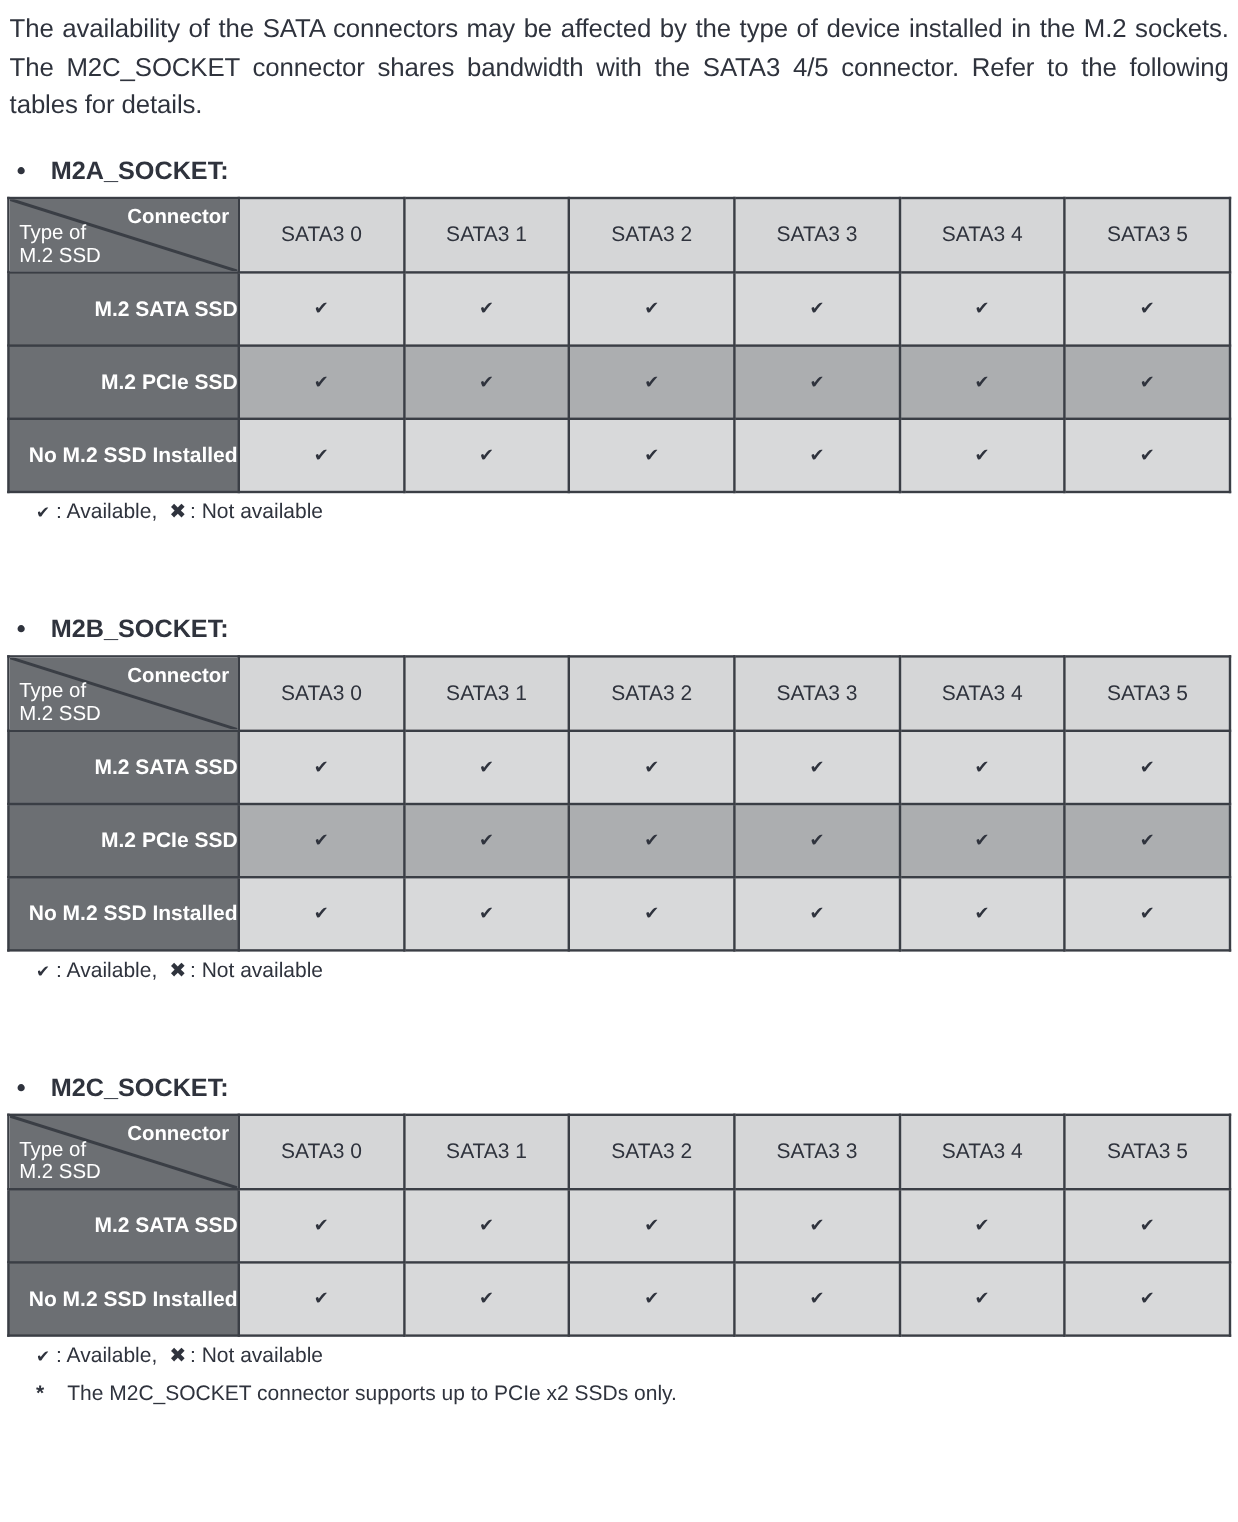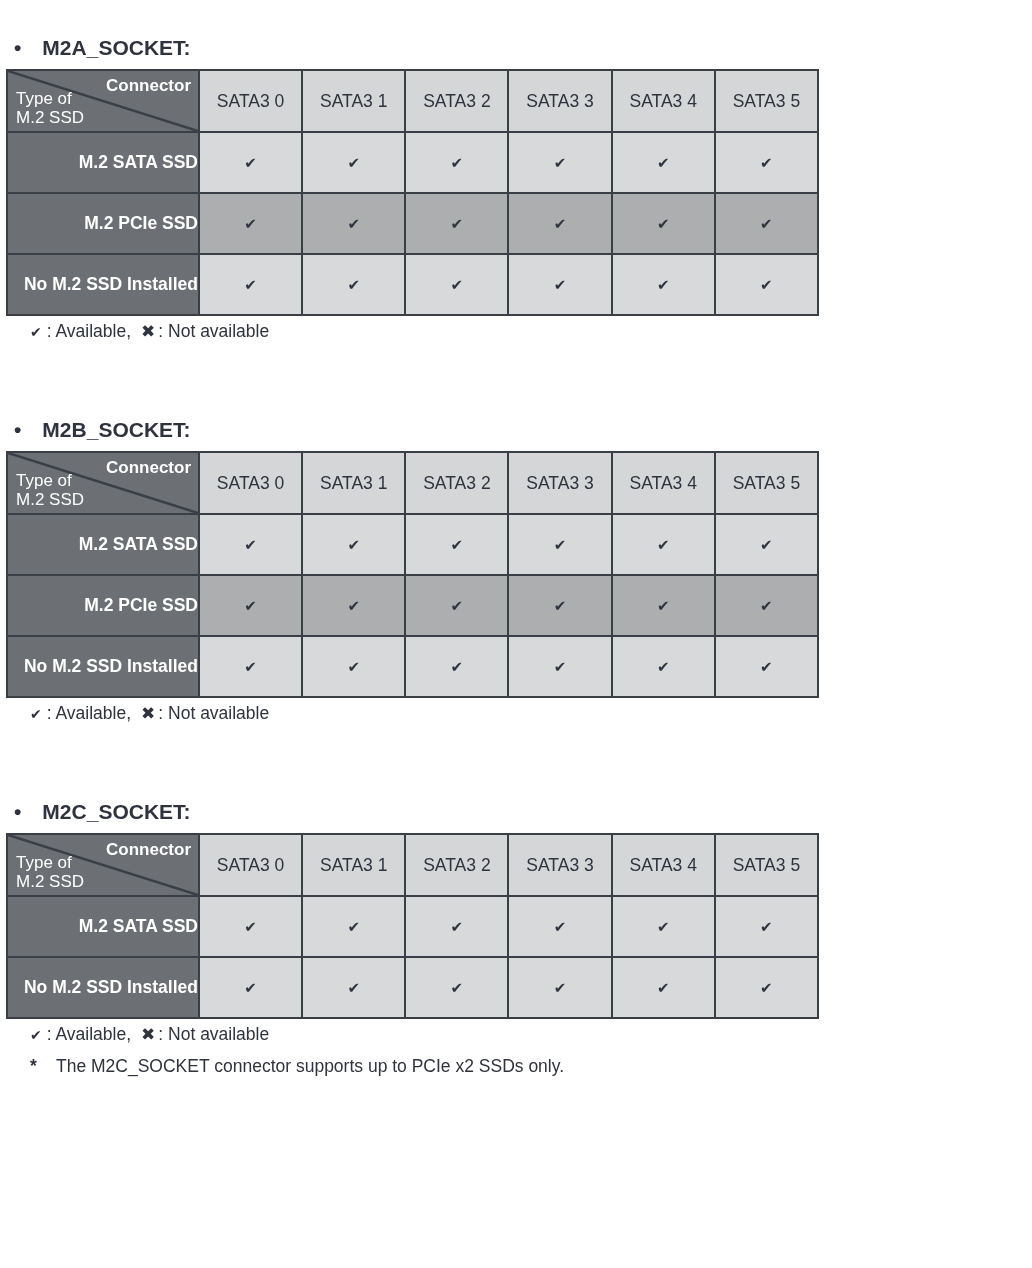--- a/index.html
+++ b/index.html
@@ -41,21 +41,21 @@
     line-height:24px;
     font-weight:bold;
     margin:0 0 9px 6px;
   }
   .section-heading .bullet{
     font-size:21px;
     margin-right:21px;
     font-weight:bold;
   }
   table.socket-table{
-    width:813px;
+    width:1020px;
     margin-left:-2px;
     table-layout:fixed;
     border-collapse:collapse;
     border:2px solid var(--table-border);
   }
   table.socket-table th, table.socket-table td{
     border:2px solid var(--table-border);
     vertical-align:middle;
   }
   thead tr{height:62px;}
@@ -129,20 +129,21 @@
     margin:10px 0 0 22px;
     font-size:17.5px;
     line-height:21px;
   }
   .footnote .fn-marker{width:26px;font-weight:bold;}
 </style>
 </head>
 <body>
 
 <div class="page">
+  <p class="intro">The availability of the SATA connectors may be affected by the type of device installed in the M.2 sockets. The M2C_SOCKET connector shares bandwidth with the SATA3 4/5 connector. Refer to the following tables for details.</p>
   <div id="sections">
   <section class="socket-section">
     <div class="section-heading">
       <span class="bullet">•</span>
       <span class="heading-text">M2A_SOCKET:</span>
     </div>
     <table class="socket-table">
       <thead>
         <tr>
           <th class="corner-cell">

